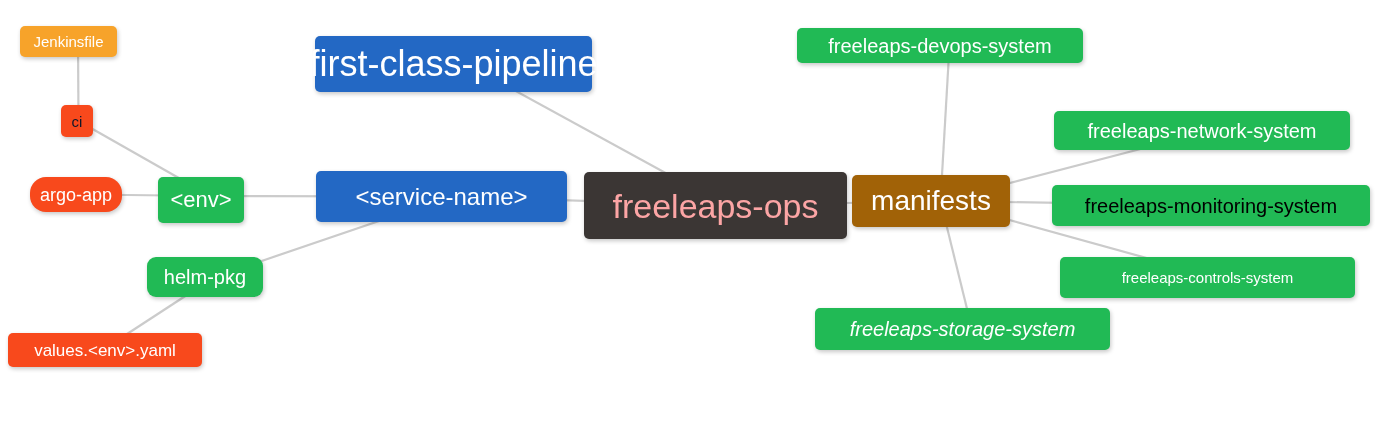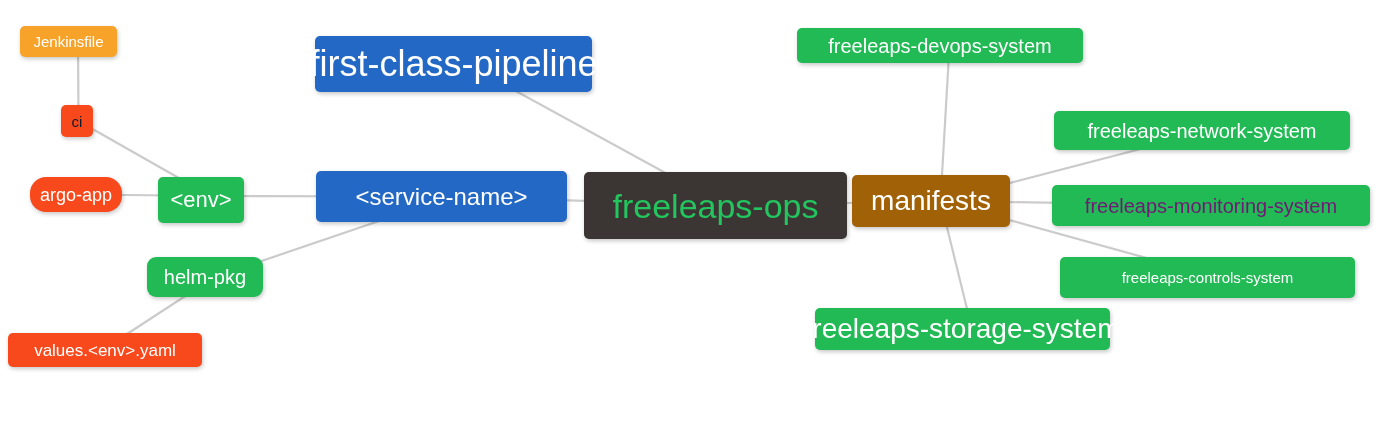--- a/index.html
+++ b/index.html
@@ -60,21 +60,21 @@
     </svg>
   <div id="nodes">
       <div class="node" style="left: 20px; top: 26px; width: 97px; height: 31px; font-size: 15px; background: rgb(247, 163, 42); color: rgb(255, 255, 255);">Jenkinsfile</div>
       <div class="node" style="left: 53px; top: 105px; width: 32px; height: 32px; font-size: 15px; background: rgb(248, 73, 28); color: #0f172a; margin-left: 8px;">ci</div>
       <div class="node" style="left: 30px; top: 177px; width: 92px; height: 35px; font-size: 18px; background: rgb(248, 73, 28); color: rgb(255, 255, 255); border-radius: 16px;">argo-app</div>
       <div class="node" style="left: 158px; top: 177px; width: 86px; height: 46px; font-size: 22px; background: rgb(33, 186, 85); color: rgb(255, 255, 255);">&lt;env&gt;</div>
       <div class="node" style="left: 147px; top: 257px; width: 116px; height: 40px; font-size: 20px; background: rgb(33, 186, 85); color: rgb(255, 255, 255); border-radius: 9px;">helm-pkg</div>
       <div class="node" style="left: 8px; top: 333px; width: 194px; height: 34px; font-size: 17px; background: rgb(248, 73, 28); color: rgb(255, 255, 255);">values.&lt;env&gt;.yaml</div>
       <div class="node" style="left: 316px; top: 171px; width: 251px; height: 51px; font-size: 24px; background: rgb(35, 104, 196); color: rgb(255, 255, 255);">&lt;service-name&gt;</div>
       <div class="node" style="left: 315px; top: 36px; width: 277px; height: 56px; font-size: 36px; background: rgb(35, 104, 196); color: rgb(255, 255, 255);">first-class-pipeline</div>
-      <div class="node" style="left: 584px; top: 172px; width: 263px; height: 67px; font-size: 34px; background: rgb(59, 54, 52); color: #22c55e;">freeleaps-ops</div>
+      <div class="node" style="left: 584px; top: 172px; width: 263px; height: 67px; font-size: 34px; background: rgb(59, 54, 52); color: #fca5a5;">freeleaps-ops</div>
       <div class="node" style="left: 852px; top: 175px; width: 158px; height: 52px; font-size: 28px; background: #a16207; color: rgb(255, 255, 255);">manifests</div>
       <div class="node" style="left: 797px; top: 28px; width: 286px; height: 35px; font-size: 20px; background: rgb(33, 186, 85); color: rgb(255, 255, 255);">freeleaps-devops-system</div>
       <div class="node" style="left: 1054px; top: 111px; width: 296px; height: 39px; font-size: 20px; background: rgb(33, 186, 85); color: rgb(255, 255, 255);">freeleaps-network-system</div>
-      <div class="node" style="left: 1052px; top: 185px; width: 318px; height: 41px; font-size: 20px; background: rgb(33, 186, 85); color: #701a75;">freeleaps-monitoring-system</div>
+      <div class="node" style="left: 1052px; top: 185px; width: 318px; height: 41px; font-size: 20px; background: rgb(33, 186, 85); color: #000000;">freeleaps-monitoring-system</div>
       <div class="node" style="left: 1060px; top: 257px; width: 295px; height: 41px; font-size: 15px; background: rgb(33, 186, 85); color: rgb(255, 255, 255);">freeleaps-controls-system</div>
-      <div class="node" style="left: 815px; top: 308px; width: 295px; height: 42px; font-size: 28px; background: rgb(33, 186, 85); color: rgb(255, 255, 255);">freeleaps-storage-system</div>
+      <div class="node" style="left: 815px; top: 308px; width: 295px; height: 42px; font-size: 20px; background: rgb(33, 186, 85); color: rgb(255, 255, 255); font-style: italic;">freeleaps-storage-system</div>
     </div>
 </div>
 
 </body></html>

